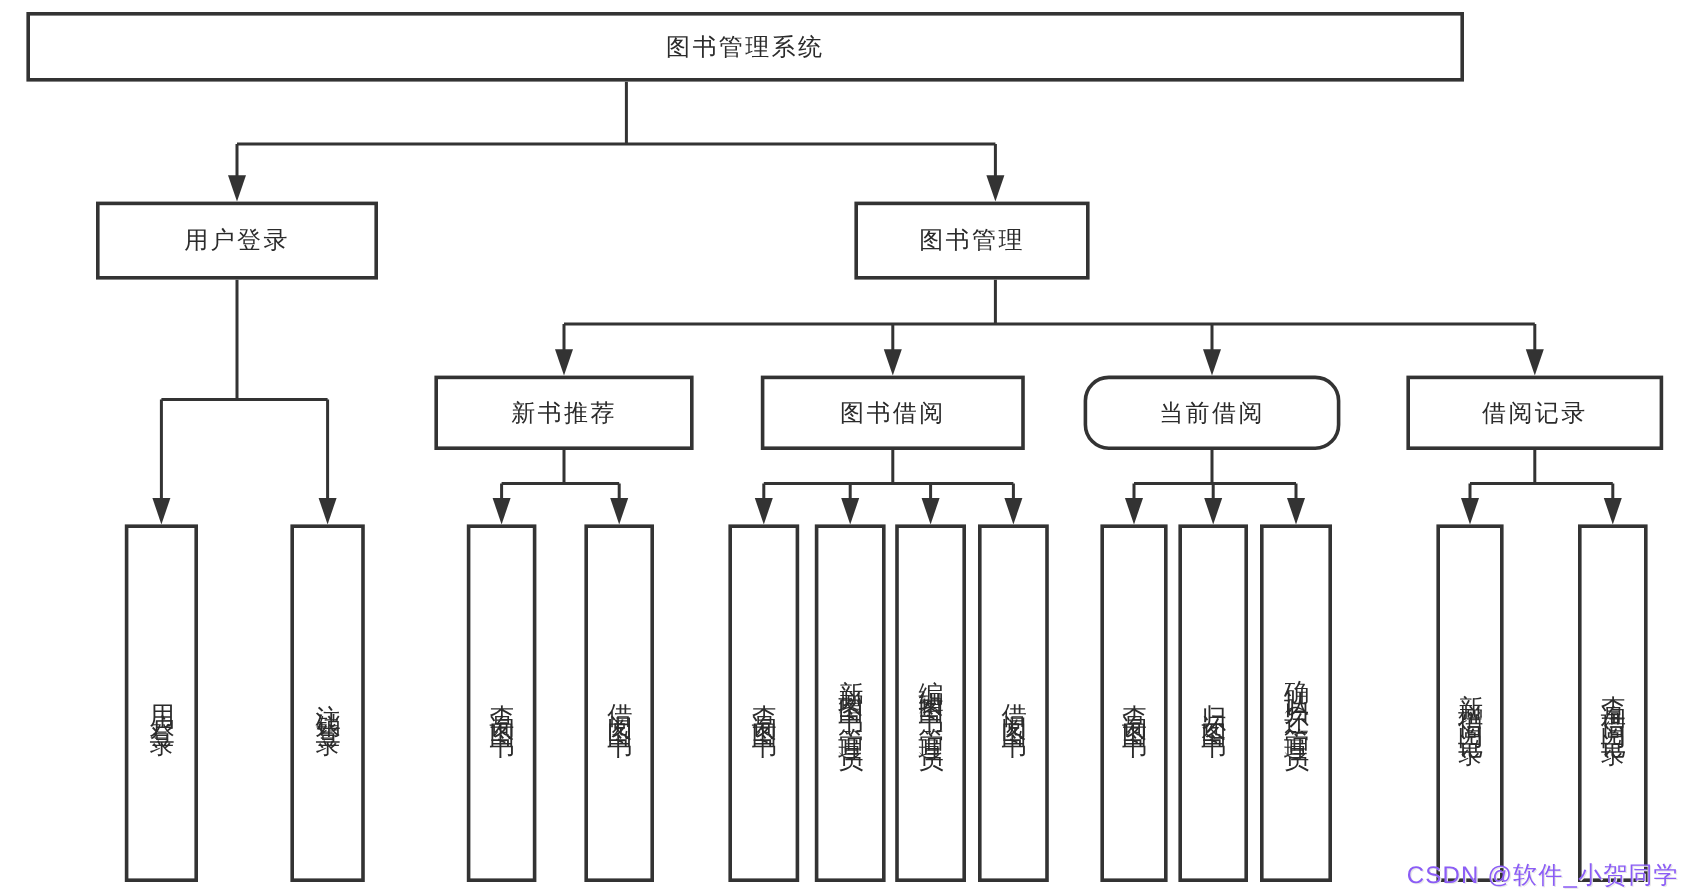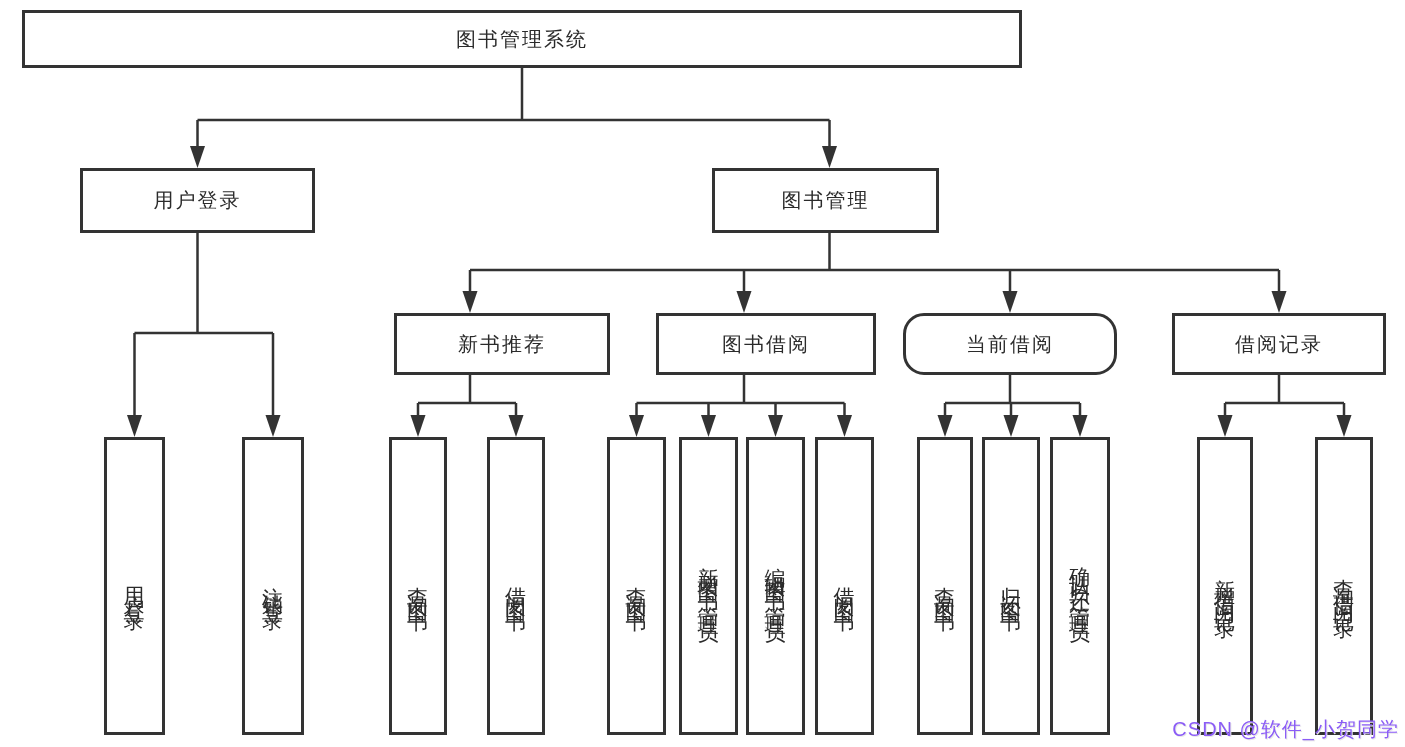--- a/index.html
+++ b/index.html
@@ -109,27 +109,27 @@
 
     <g stroke="#333333" stroke-width="2.5" fill="none">
       <path d="M1279 375 V403 M1225 403 H1344 M1225 403 V419 M1344 403 V419"></path>
     </g>
     <g fill="#333333" stroke="none">
       <polygon points="1225,437 1217.5,415 1232.5,415"></polygon>
       <polygon points="1344,437 1336.5,415 1351.5,415"></polygon>
     </g>
   </svg>
 
-  <div class="node" style="left:22px; top:10px; width:1000px; height:58px;">图书管理系统</div>
+  <div class="node" style="left:22px; top:10px; width:1198px; height:58px;">图书管理系统</div>
 
   <div class="node" style="left:80px; top:168px; width:235px; height:65px;">用户登录</div>
-  <div class="node" style="left:712px; top:168px; width:227px; height:65px;text-align:center;">图书管理</div>
+  <div class="node" style="left:712px; top:168px; width:196px; height:65px;text-align:center;">图书管理</div>
 
-  <div class="node" style="left:362px; top:313px; width:216px; height:62px;margin-left:32px;">新书推荐</div>
-  <div class="node" style="left:634px; top:313px; width:220px; height:62px;margin-left:22px;">图书借阅</div>
+  <div class="node" style="left:362px; top:313px; width:216px; height:62px;">新书推荐</div>
+  <div class="node" style="left:634px; top:313px; width:220px; height:62px;">图书借阅</div>
   <div class="node" style="left:903px; top:313px; width:214px; height:62px;border-radius:21px;">当前借阅</div>
   <div class="node" style="left:1172px; top:313px; width:214px; height:62px;">借阅记录</div>
 
   <div class="node vnode" style="left:104px; top:437px; width:61px; height:298px;">用户登录</div>
   <div class="node vnode" style="left:242px; top:437px; width:62px; height:298px;">注销登录</div>
 
   <div class="node vnode" style="left:389px; top:437px; width:58px; height:298px;">查询图书</div>
   <div class="node vnode" style="left:487px; top:437px; width:58px; height:298px;">借阅图书</div>
 
   <div class="node vnode" style="left:607px; top:437px; width:59px; height:298px;">查询图书</div>

